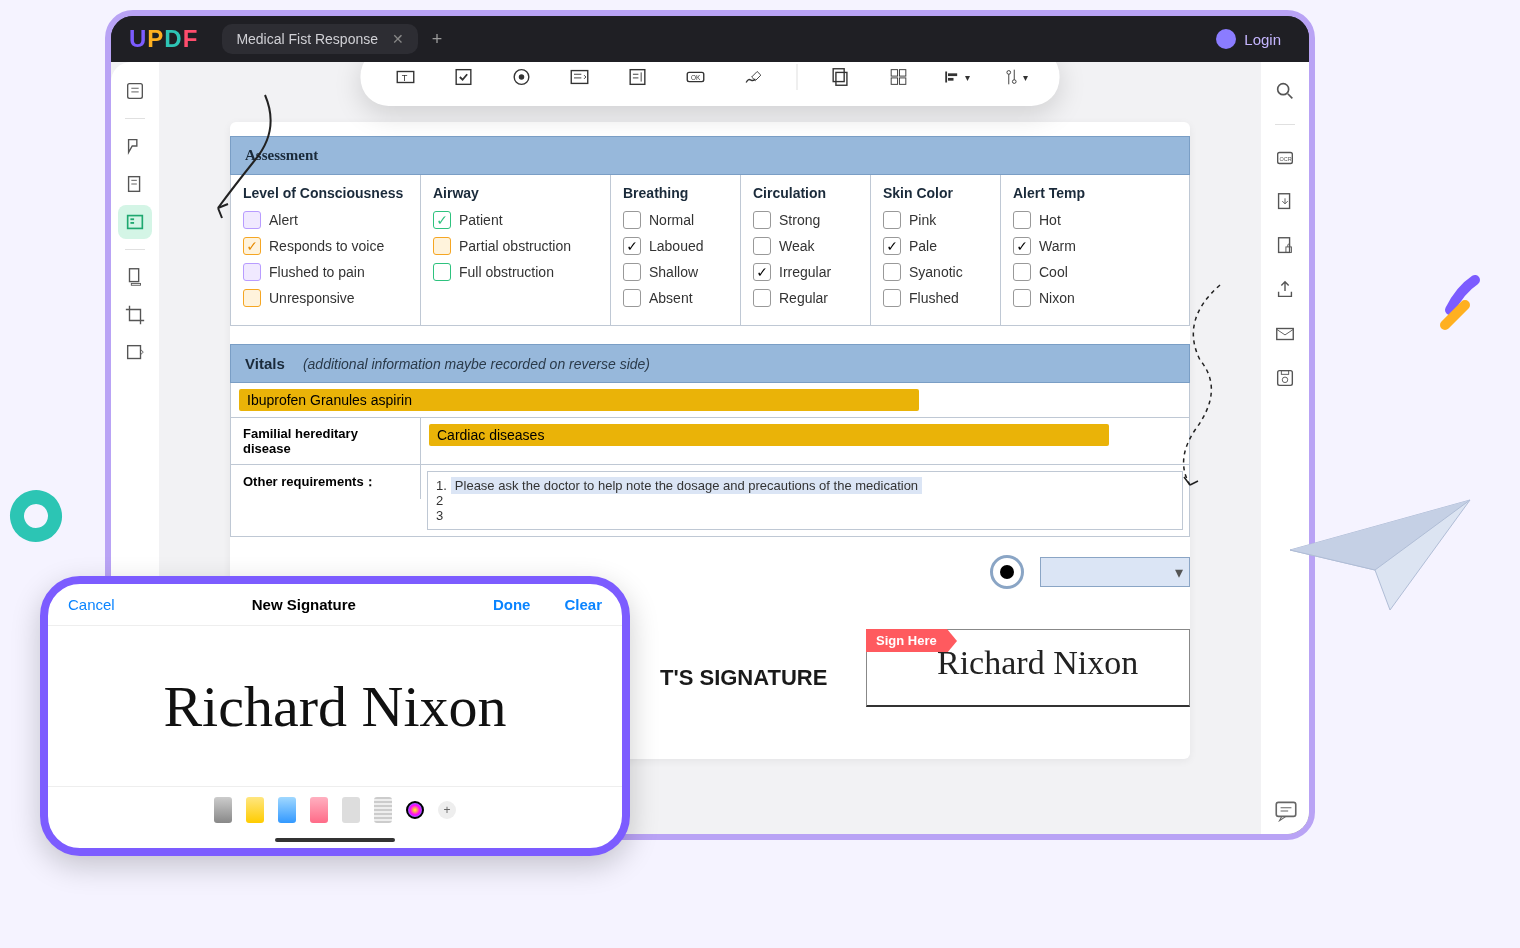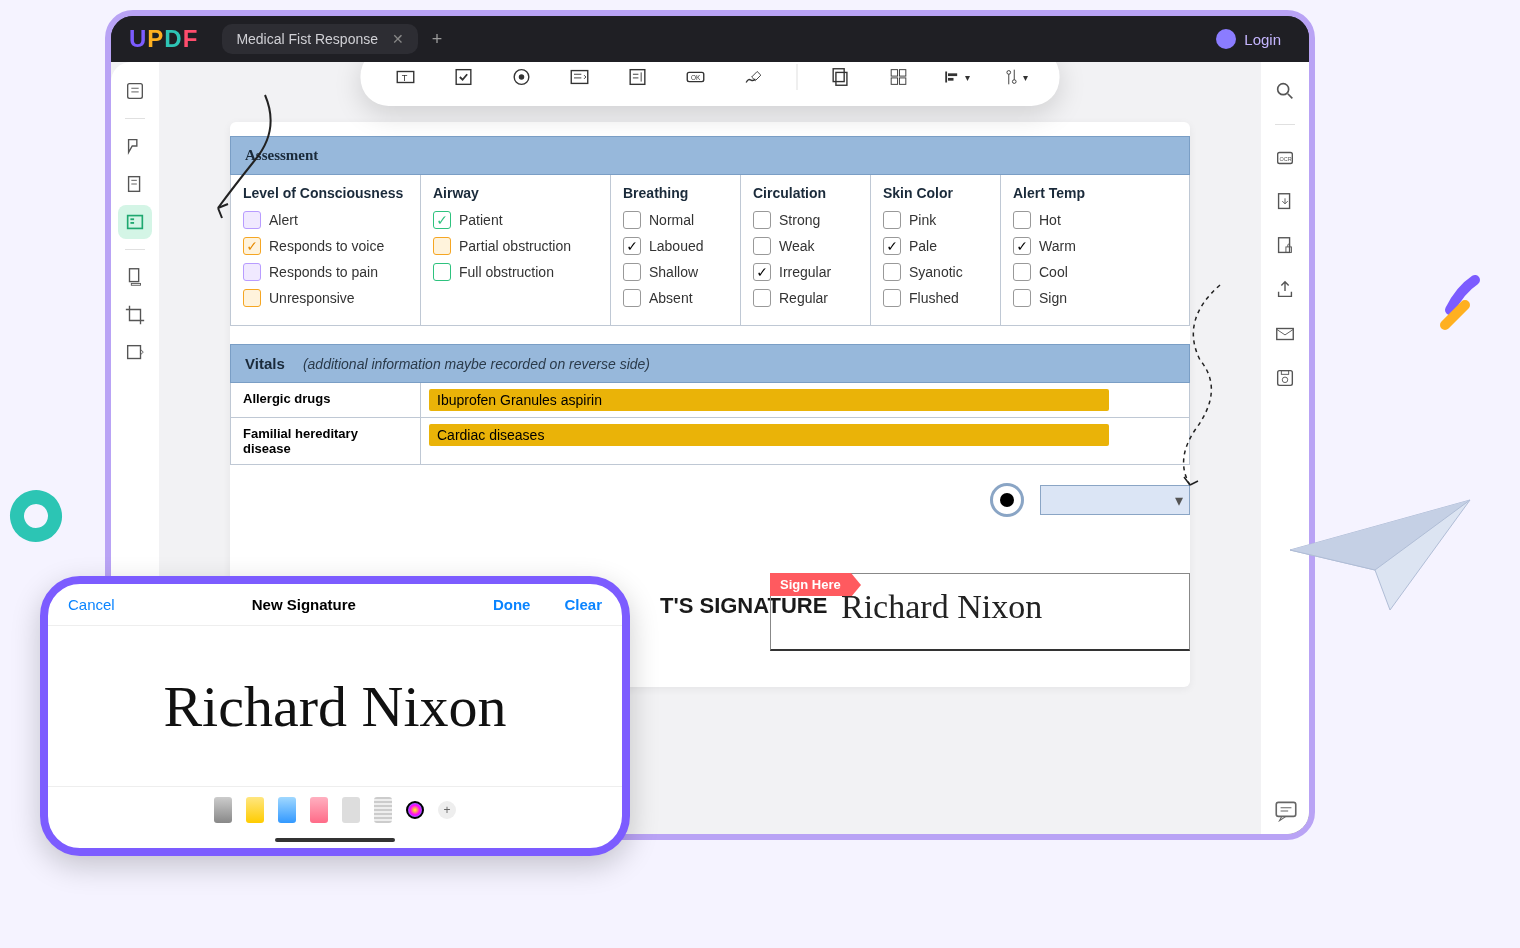--- a/index.html
+++ b/index.html
@@ -57,21 +57,21 @@
 .req-box { border: 1px solid #bfc8d4; margin: 6px; padding: 6px 8px; font-size: 13px; color: #333; }
 .req-line .num { margin-right: 4px; }
 .req-line .hl { background: #dbe5f5; padding: 1px 4px; }
 
 .radio-row { display: flex; justify-content: flex-end; align-items: center; gap: 16px; margin-top: 18px; padding-right: 0; }
 .radio-circle { width: 34px; height: 34px; border: 3px solid #8aa5c5; border-radius: 50%; display: flex; align-items: center; justify-content: center; }
 .radio-circle .dot { width: 14px; height: 14px; background: #000; border-radius: 50%; }
 .combo { width: 150px; height: 30px; background: #dbe5f5; border: 1px solid #8aa5c5; display: flex; align-items: center; justify-content: flex-end; padding-right: 6px; }
 
 .sig-label { font-weight: 800; font-size: 22px; color: #1a1a1a; position: absolute; left: 430px; bottom: 68px; }
-.sig-box { position: absolute; right: 0; bottom: 36px; width: 420px; height: 78px; border: 1px solid #888; border-bottom: 2px solid #333; }
+.sig-box { position: absolute; right: 0; bottom: 52px; width: 324px; height: 78px; border: 1px solid #888; border-bottom: 2px solid #333; }
 .sign-here { position: absolute; left: -1px; top: -1px; background: #ff5a5f; color: #fff; font-size: 13px; font-weight: 600; padding: 4px 10px; }
 .sign-here::after { content:''; position:absolute; right:-10px; top:0; border-left:10px solid #ff5a5f; border-top:12px solid transparent; border-bottom:12px solid transparent; }
 .sig-script { position: absolute; left: 70px; top: 14px; font-family: "Brush Script MT", cursive; font-size: 34px; color: #222; }
 
 .chat-bubble { position: absolute; right: 10px; bottom: 10px; width: 26px; height: 26px; color: #666; }
 
 
 .phone { position: absolute; left: 40px; top: 576px; width: 590px; height: 280px; background: #fff; border: 8px solid #7c5cff; border-radius: 40px; box-shadow: 0 10px 30px rgba(0,0,0,0.2); overflow: hidden; }
 .phone-top { height: 42px; display: flex; align-items: center; justify-content: space-between; padding: 0 20px; border-bottom: 1px solid #eee; }
 .p-cancel { color: #0a84ff; font-size: 15px; }
@@ -254,21 +254,21 @@
                 <span>Alert</span>
               </div>
               <div class="chk-row">
                 <div class="chk orange">
                   <span class="mark">✓</span>
                 </div>
                 <span>Responds to voice</span>
               </div>
               <div class="chk-row">
                 <div class="chk purple"></div>
-                <span>Responds to pain</span>
+                <span>Flushed to pain</span>
               </div>
               <div class="chk-row">
                 <div class="chk orange"></div>
                 <span>Unresponsive</span>
               </div>
             </div>
             <div class="assess-col">
               <div class="col-title">Airway</div>
               <div class="chk-row">
                 <div class="chk green">
@@ -359,36 +359,45 @@
                   <span class="mark">✓</span>
                 </div>
                 <span>Warm</span>
               </div>
               <div class="chk-row">
                 <div class="chk plain"></div>
                 <span>Cool</span>
               </div>
               <div class="chk-row">
                 <div class="chk plain"></div>
-                <span>Sign</span>
+                <span>Nixon</span>
               </div>
             </div>
           </div>
 
         <div class="vitals-hdr">
           <span class="t">Vitals</span>
           <span class="hint">(additional information maybe recorded on reverse side)</span>
         </div>
         <div class="vitals-row">
-          <div class="vitals-label">Allergic drugs</div>
           <div class="vitals-val"><span class="hl-input">Ibuprofen Granules  aspirin</span></div>
         </div>
         <div class="vitals-row">
           <div class="vitals-label">Familial hereditary disease</div>
           <div class="vitals-val"><span class="hl-input">Cardiac diseases</span></div>
+        </div>
+        <div class="vitals-row" style="align-items:flex-start">
+          <div class="vitals-label">Other requirements：</div>
+          <div class="vitals-val" style="padding:0">
+            <div class="req-box">
+              <div class="req-line"><span class="num">1.</span><span class="hl">Please ask the doctor to help note the dosage and precautions of the medication</span></div>
+              <div class="req-line">2</div>
+              <div class="req-line">3</div>
+            </div>
+          </div>
         </div>
 
         <div class="radio-row">
           <div class="radio-circle">
               <div class="dot"></div>
             </div>
           <div class="combo">
               <span style="color:#555">▾</span>
             </div>
         </div>

